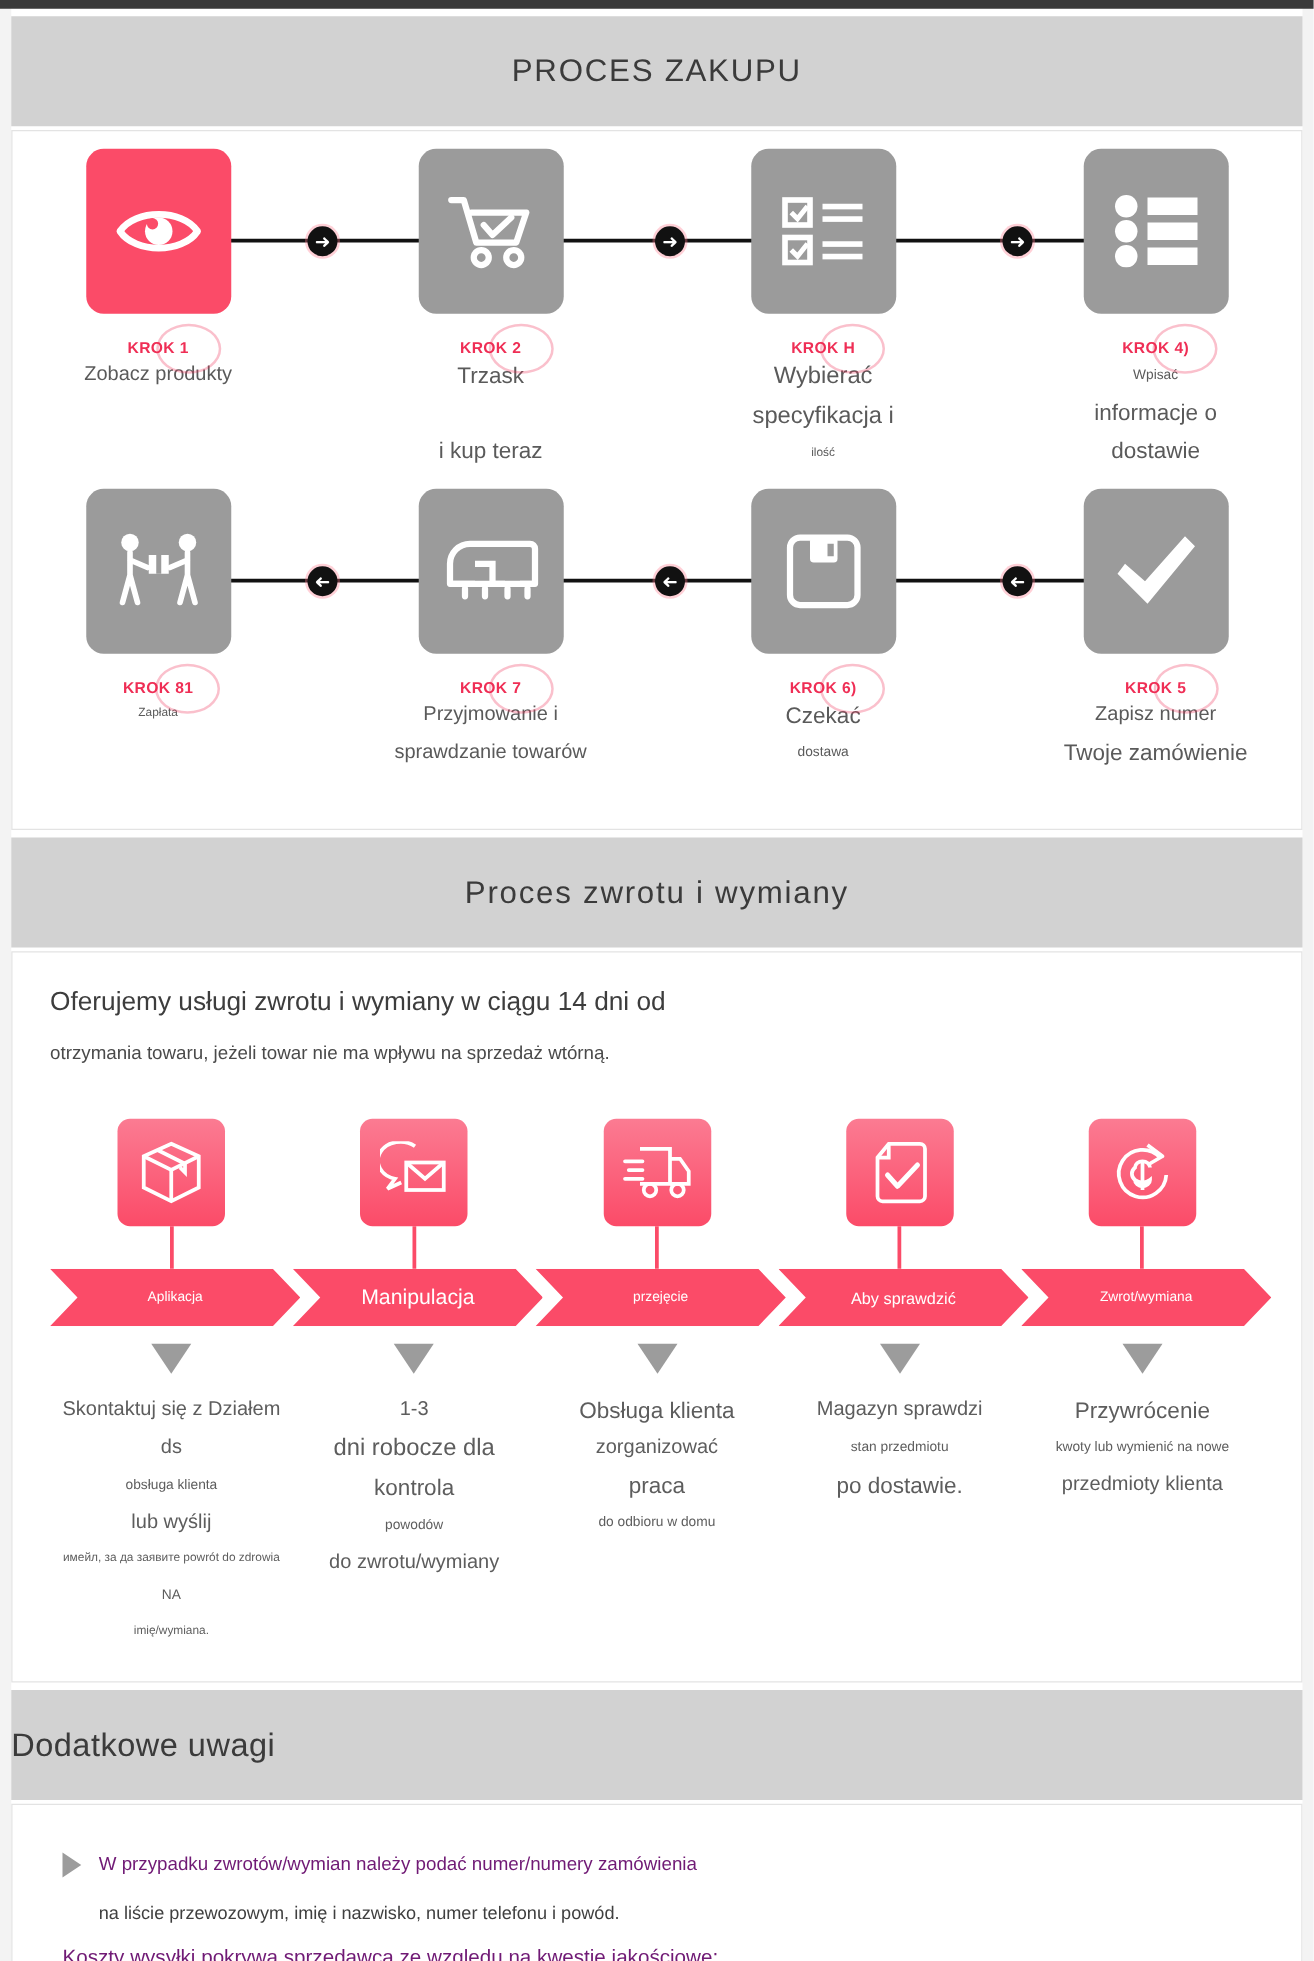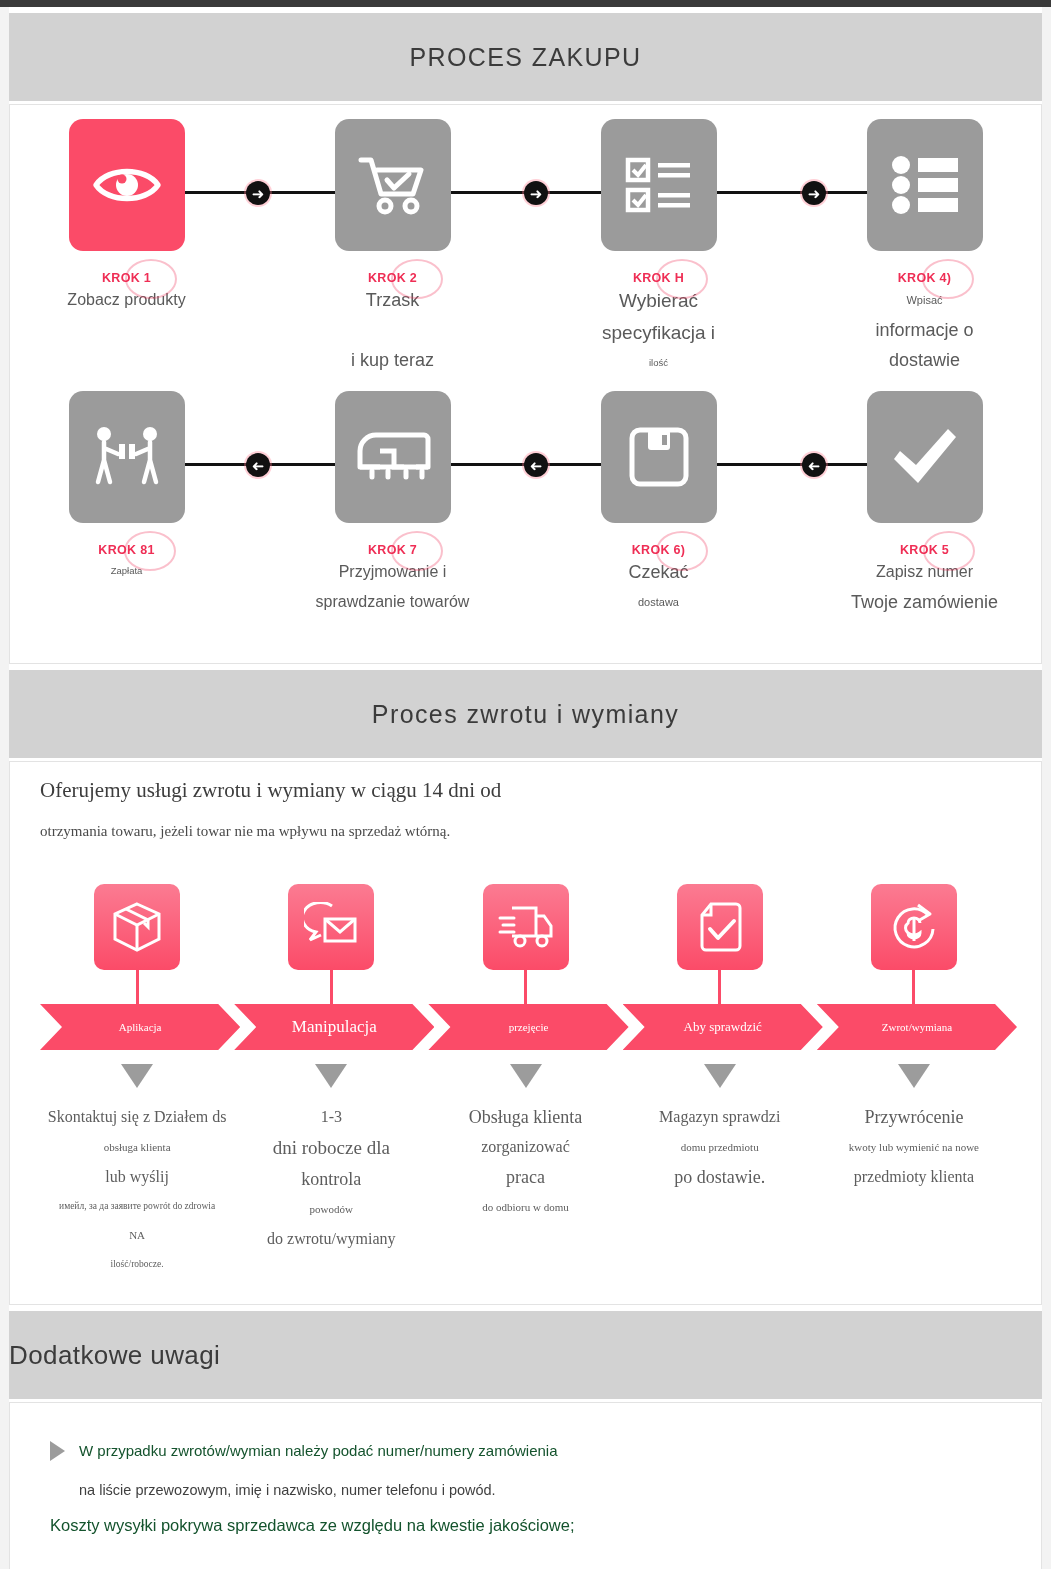--- a/index.html
+++ b/index.html
@@ -99,21 +99,21 @@
   }
   .desc { text-align: center; color: #5a5a5a; }
   .desc span { display: block; }
   .s-xl { font-size: 19px; line-height: 32px; }
   .s-lg { font-size: 16px; line-height: 30px; }
   .s-md { font-size: 18px; line-height: 30px; }
   .s-sm { font-size: 11px; line-height: 30px; }
   .s-xs { font-size: 9.5px; line-height: 28px; }
 
   
-  .ret { padding: 16px 30px 26px 30px; font-family: Liberation Serif, serif; }
+  .ret { padding: 28px 30px 26px 30px; }
   .ret h3 { font-size: 21px; font-weight: 400; color: #3d3d3d; margin-bottom: 20px; }
   .ret p  { font-size: 15px; color: #4a4a4a; }
 
   .ret-cells { display: flex; margin-top: 44px; position: relative; }
   .rcell { flex: 1; display: flex; flex-direction: column; align-items: center; }
   .ricon {
     width: 86px; height: 86px; border-radius: 10px;
     background: linear-gradient(180deg, #fb7b92 0%, #fb4b68 100%);
     display: flex; align-items: center; justify-content: center;
   }
@@ -152,21 +152,21 @@
   .notes { padding: 34px 40px 44px 40px; }
   .note { display: flex; align-items: flex-start; margin-bottom: 6px; }
   .note .bullet {
     width: 0; height: 0;
     border-top: 10px solid transparent;
     border-bottom: 10px solid transparent;
     border-left: 15px solid #9c9c9c;
     margin: 4px 14px 0 0;
     flex: none;
   }
-  .note .l1 { font-size: 15px; color: #14532d; line-height: 28px; }
+  .note .l1 { font-size: 15px; color: #701a75; line-height: 28px; }
   .note-sub { font-size: 14.5px; color: #3f3f3f; margin: 12px 0 8px 29px; line-height: 26px; }
   .note .big { font-size: 16.5px; }
 </style>
 </head>
 <body>
 
 <div class="page">
   <div class="topbar"></div>
 
   <div class="sec-head center">
@@ -459,38 +459,38 @@
         </div>
     </div>
 
     <div class="txt-row">
       <div class="tcell">
         <span class="s-lg">Skontaktuj się z Działem ds</span>
         <span class="s-sm">obsługa klienta</span>
         <span class="s-lg">lub wyślij</span>
         <span class="s-xs">имейл, за да заявите powrót do zdrowia</span>
         <span class="s-sm">NA</span>
-        <span class="s-xs">ilość/robocze.</span>
+        <span class="s-xs">imię/wymiana.</span>
       </div>
       <div class="tcell">
         <span class="s-lg">1-3</span>
         <span class="s-xl">dni robocze dla</span>
         <span class="s-md">kontrola</span>
         <span class="s-sm">powodów</span>
         <span class="s-lg">do zwrotu/wymiany</span>
       </div>
       <div class="tcell">
         <span class="s-md">Obsługa klienta</span>
         <span class="s-lg">zorganizować</span>
         <span class="s-md">praca</span>
         <span class="s-sm">do odbioru w domu</span>
       </div>
       <div class="tcell">
         <span class="s-lg">Magazyn sprawdzi</span>
-        <span class="s-sm">domu przedmiotu</span>
+        <span class="s-sm">stan przedmiotu</span>
         <span class="s-md">po dostawie.</span>
       </div>
       <div class="tcell">
         <span class="s-md">Przywrócenie</span>
         <span class="s-sm">kwoty lub wymienić na nowe</span>
         <span class="s-lg">przedmioty klienta</span>
       </div>
     </div>
   </div>
 

